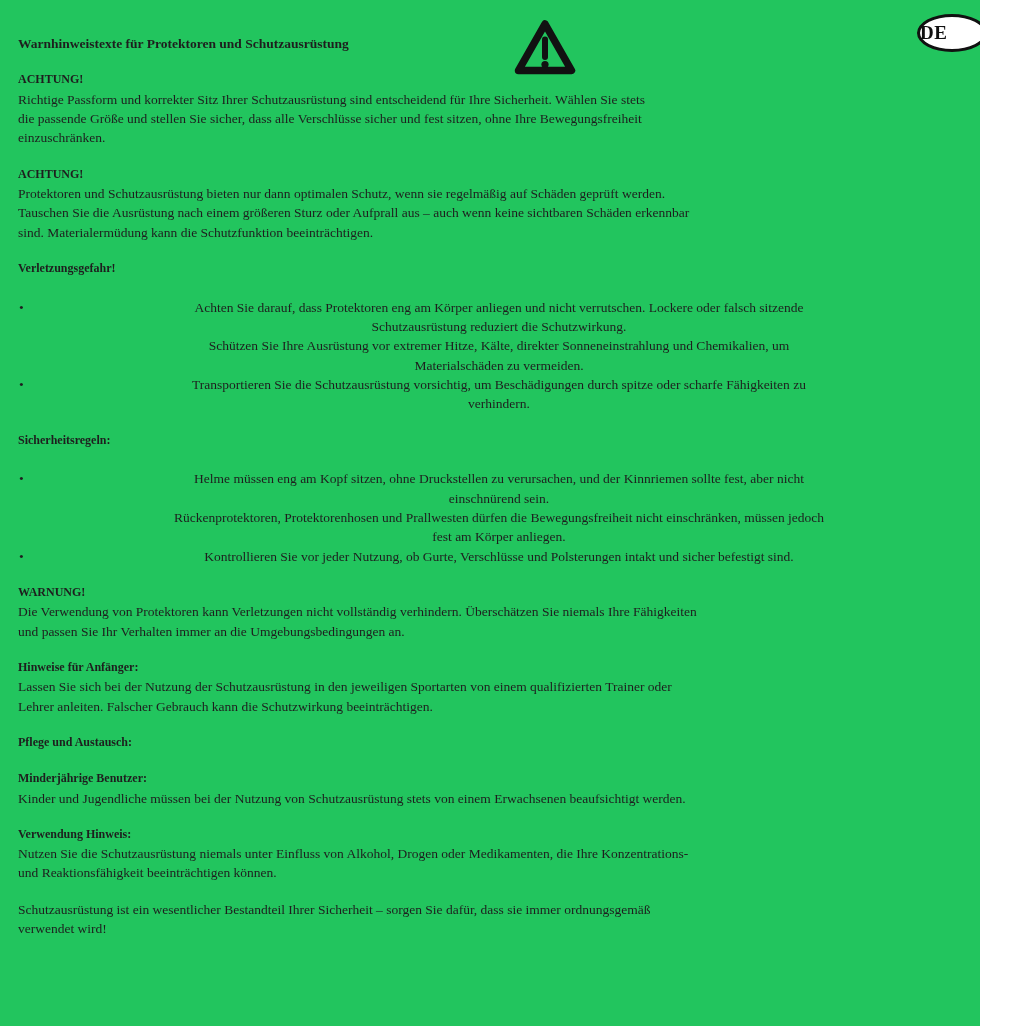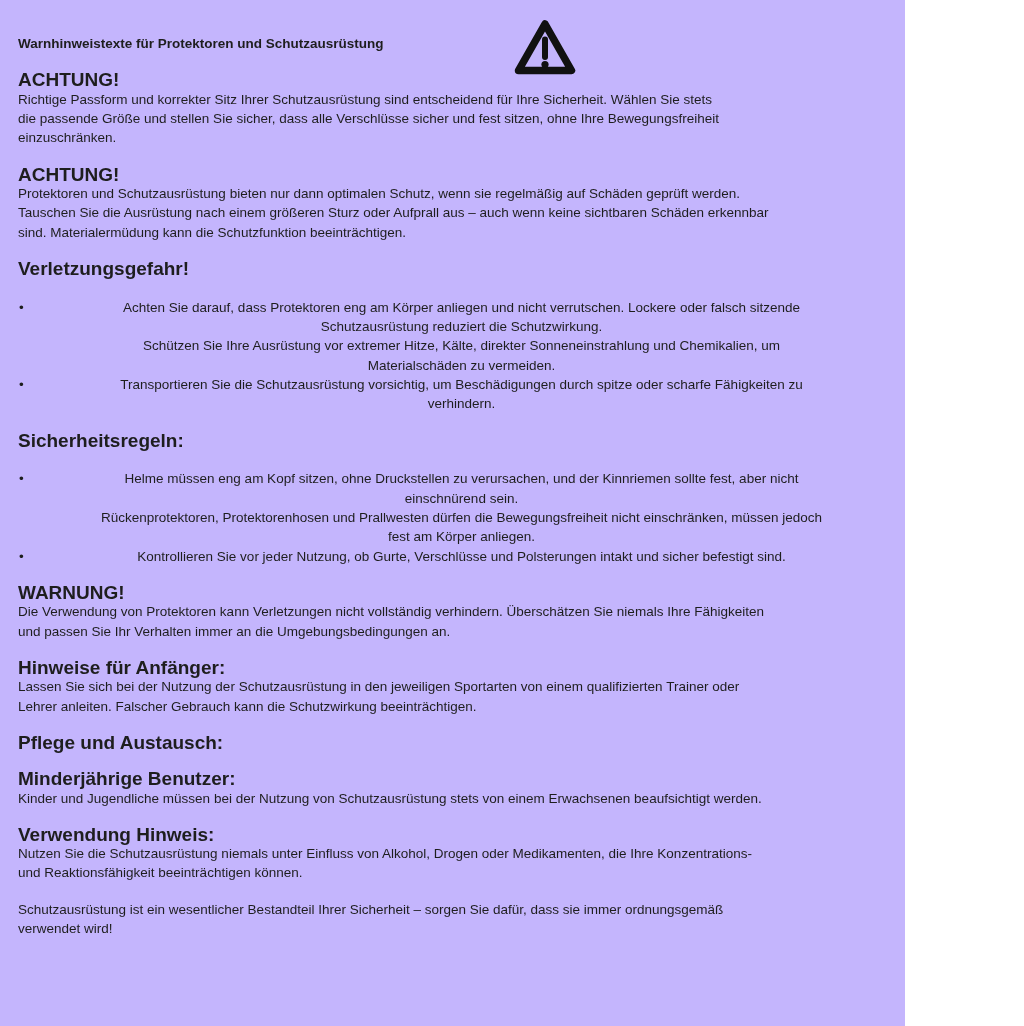--- a/index.html
+++ b/index.html
@@ -1,23 +1,23 @@
 <!DOCTYPE html>
 <html><head>
 <meta charset="utf-8">
 <style>
   html, body { margin: 0; padding: 0; background: #ffffff; }
   .page {
     position: relative;
-    width: 905px;
+    width: 980px;
     height: 1026px;
-    background: #c4b5fd;
+    background: #22c55e;
     box-sizing: border-box;
     padding: 34px 18px 0 18px;
-    font-family: Liberation Sans, sans-serif;
+    font-family: Liberation Serif, serif;
     font-size: 13.5px;
     line-height: 19.33px;
     color: #1e1e1e;
     overflow: hidden;
   }
   .doc-title {
     margin: 0 0 17px 0;
     font-size: 13.5px;
     font-weight: 700;
     color: #1e1e1e;
@@ -39,21 +39,21 @@
     align-items: center;
     font-weight: 700;
     font-size: 19px;
     letter-spacing: 0.5px;
     color: #111111;
     background: #ffffff;
   }
   .section { margin: 0 0 17px 0; }
   .section h2 {
     margin: 0;
-    font-size: 19px;
+    font-size: 12px;
     font-weight: 700;
     line-height: 19.33px;
     color: #1e1e1e;
   }
   .section h2.gap-after { margin-bottom: 19.33px; }
   .section p, .closing p {
     margin: 0;
     white-space: pre-line;
   }
   ul.bullets {

